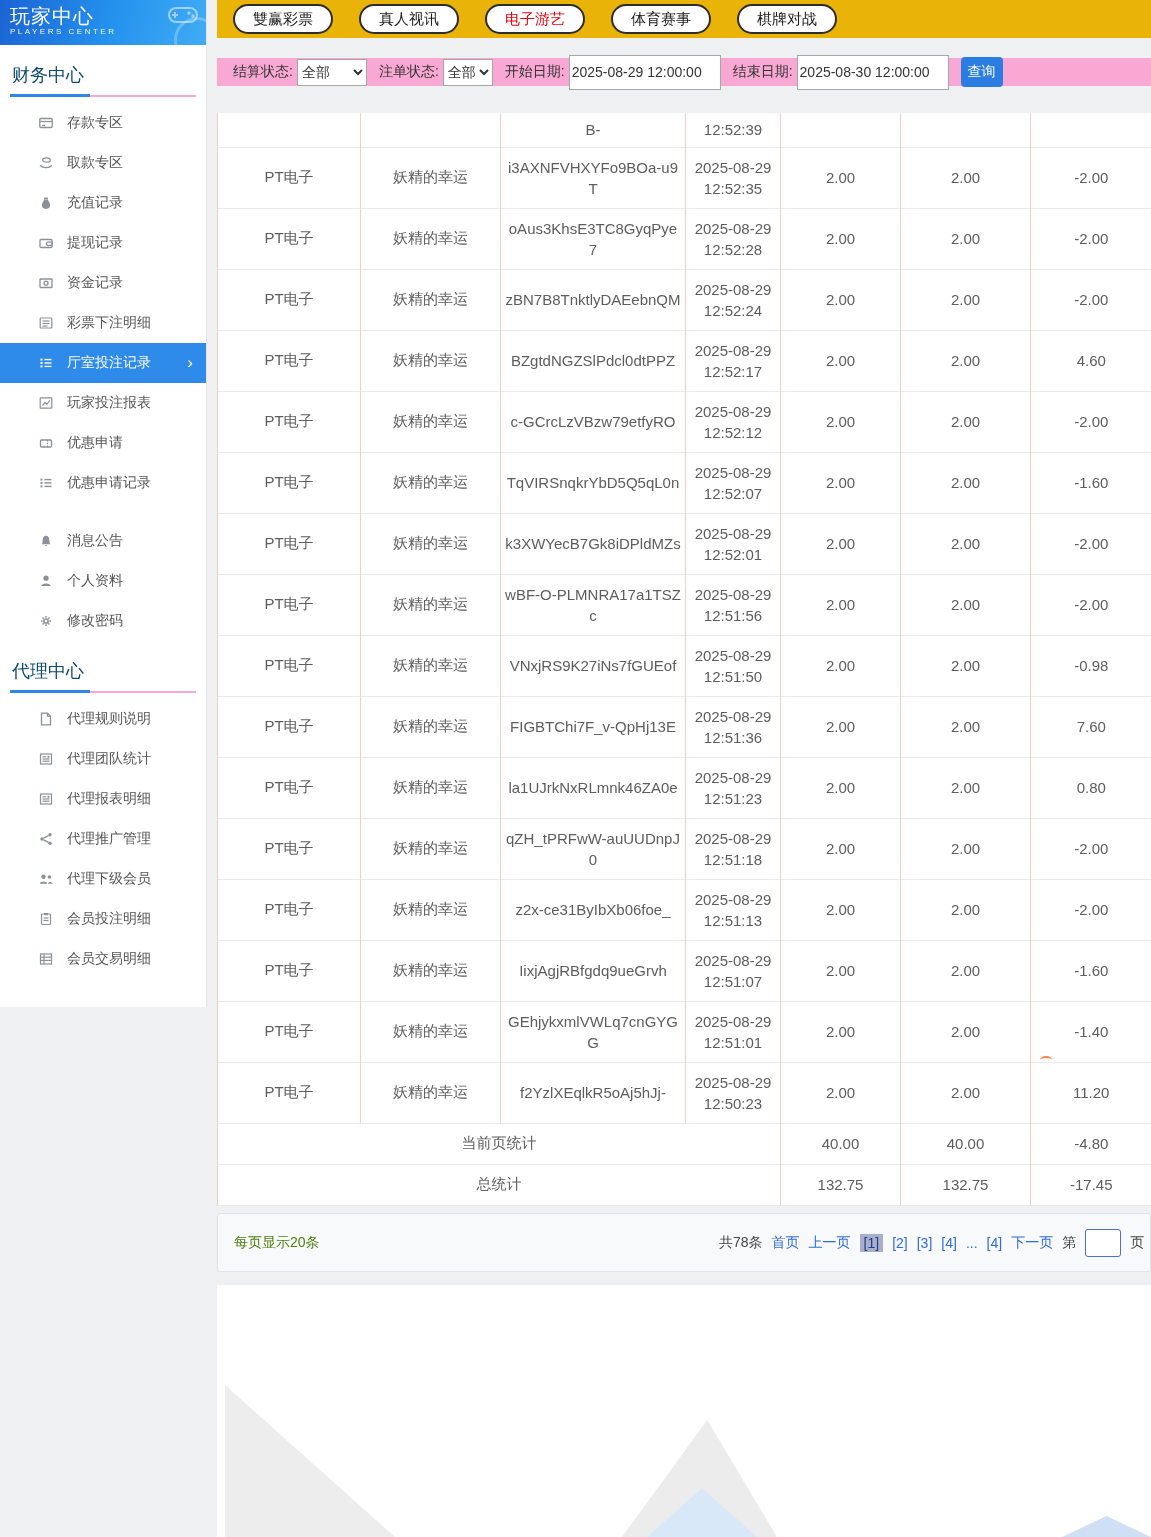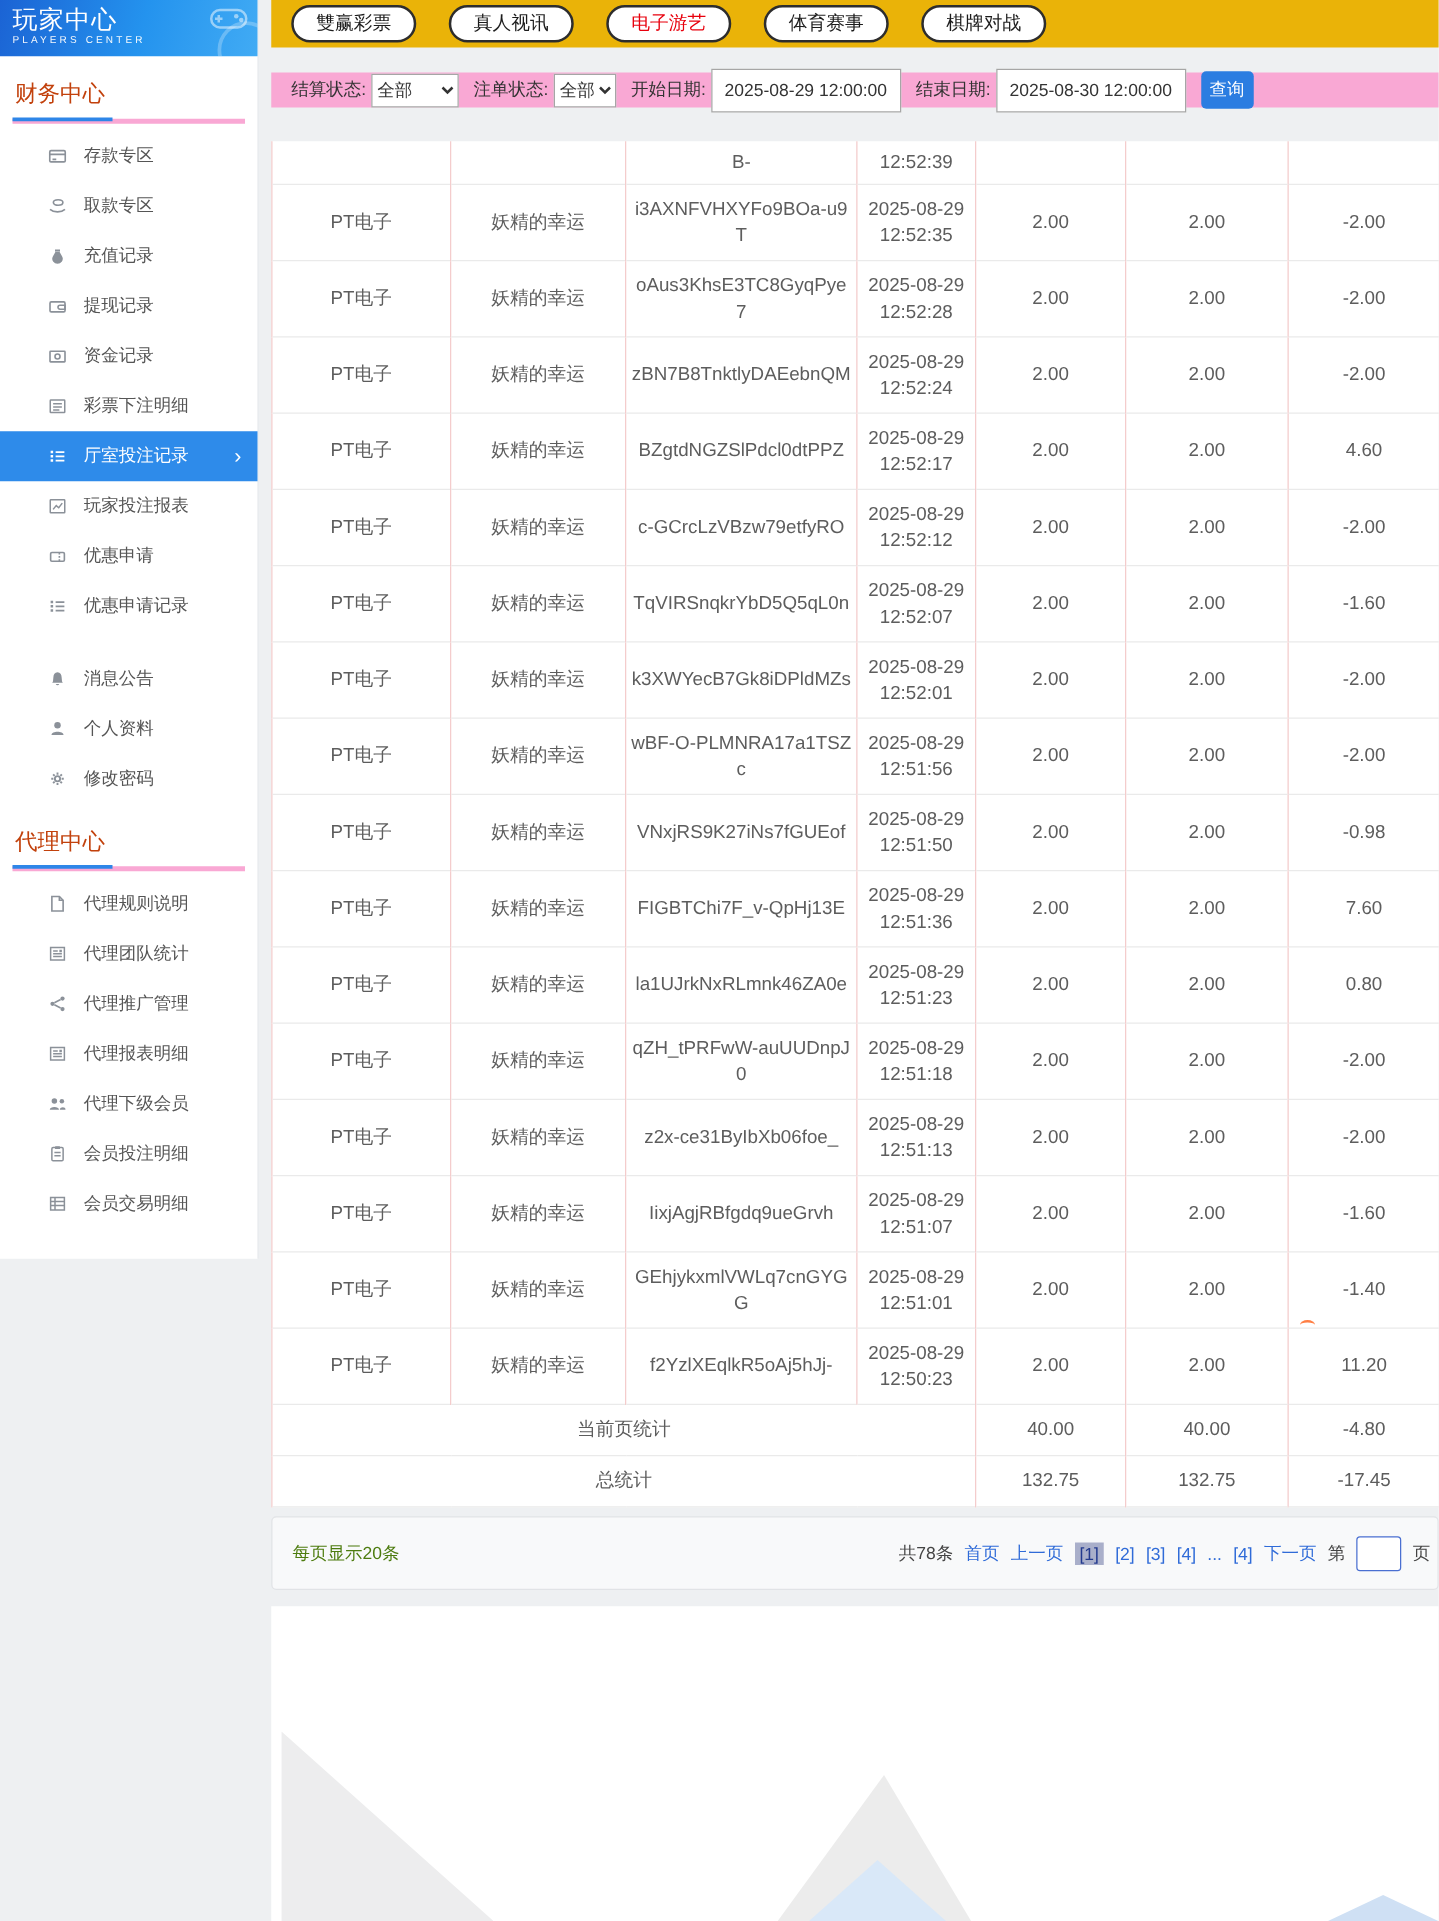--- a/index.html
+++ b/index.html
@@ -10,42 +10,42 @@
     -webkit-font-smoothing:antialiased;
   }
   
   .sidebar{position:absolute;left:0;top:0;width:207px;height:1007px;background:#fff;border-right:1px solid #e3e6ea;box-sizing:border-box;}
   .logo{height:45px;background:linear-gradient(105deg,#1b63d4 0%,#2493ee 55%,#41abf4 100%);color:#fff;padding:5px 0 0 10px;box-sizing:border-box;position:relative;overflow:hidden;}
   .logo-title{font-size:20px;letter-spacing:1px;line-height:22px;}
   .logo-sub{font-size:8px;letter-spacing:2.5px;opacity:.95;}
   .logo-decor{position:absolute;right:6px;top:2px;opacity:.5;}
   .logo::after{content:"";position:absolute;right:-14px;bottom:-18px;width:40px;height:40px;border:3px solid rgba(255,255,255,.25);border-radius:50%;}
   .sb-section{margin:12px 10px 4px;}
-  .sb-heading{font-size:18px;color:#c2410c;padding:6px 2px 8px;position:relative;border-bottom:4px solid #f9a8d4;font-family:Liberation Mono, monospace;}
+  .sb-heading{font-size:18px;color:#0c4a6e;padding:6px 2px 8px;position:relative;border-bottom:2px solid #f9a8d4;font-family:Liberation Mono, monospace;}
   .sb-heading::after{content:"";position:absolute;left:0;bottom:-2px;width:80px;height:3px;background:#2e86e8;}
   .sb-items{padding-top:6px;}
   .sb-item{height:40px;display:flex;align-items:center;padding-left:28px;font-size:14px;color:#555;position:relative;cursor:pointer;}
   .sb-icn{width:16px;height:16px;margin-right:13px;color:#8b9199;display:inline-flex;flex:none;}
   .icn{width:16px;height:16px;display:block;}
   .sb-chevron{display:none;position:absolute;right:13px;top:50%;transform:translateY(-52%);font-size:17px;line-height:1;}
   .sb-item.active{background:#2e8bea;color:#fff;margin-left:-38px;margin-right:-10px;padding-left:66px;}
   .sb-item.active .sb-icn{color:#fff;}
   .sb-item.active .sb-chevron{display:block;}
   
   .nav-panel{position:absolute;left:217px;top:0;width:934px;height:38px;background:#eab308;display:flex;align-items:center;gap:26px;padding-left:16px;box-sizing:border-box;}
   .nav-btn{height:30px;padding:0 18px;border:2px solid #2d2d2d;border-radius:16px;background:#fff;font-size:15px;color:#1c1c1c;cursor:pointer;font-family:inherit;line-height:26px;}
   .nav-btn.active{color:#e8000d;}
   
   .filter-panel{position:absolute;left:217px;top:58px;width:934px;height:28px;background:#f9a8d4;display:flex;align-items:center;padding-left:16px;box-sizing:border-box;font-size:14px;color:#333;}
   .f-label{margin-right:4px;}
   .f-gap{margin-left:12px;}
   .f-select{height:27px;border:1px solid #a6a6a6;background:#fff;font-size:14px;color:#333;font-family:inherit;}
   .sel-settle{width:70px;}
   .sel-order{width:50px;}
-  .f-date{width:146px;height:25px;border:1px solid #a6a6a6;font-size:14px;color:#333;text-align:center;font-family:inherit;padding:4px 2px;}
+  .f-date{width:146px;height:25px;border:1px solid #a6a6a6;font-size:14px;color:#333;font-family:inherit;padding:4px 2px;}
   .query-btn{width:42px;height:30px;margin-left:12px;background:#2b7de1;color:#fff;border:none;border-radius:4px;font-size:14px;cursor:pointer;font-family:inherit;}
   
   .table-panel{position:absolute;left:217px;top:113px;width:934px;background:#fff;}
   table.bets{border-collapse:collapse;table-layout:fixed;width:934px;font-size:15px;color:#5d5d5d;}
   table.bets td{border-left:1px solid #f4cccc;border-top:1px solid #eaeaea;text-align:center;padding:2px 4px;overflow:hidden;box-sizing:border-box;}
   table.bets tr.partial td{border-top:none;}
   table.bets{border-bottom:1px solid #eaeaea;}
   tr.partial{height:34px;}
   tr.data-row{height:61px;}
   tr.sum-row{height:41px;}
@@ -351,34 +351,34 @@
               <use href="#report-icon"></use>
             </svg>
           </span>
           <span>代理团队统计</span>
 
         </div>
 
         <div class="sb-item">
           <span class="sb-icn">
             <svg class="icn" viewBox="0 0 16 16" aria-hidden="true">
+              <use href="#report-icon"></use>
+            </svg>
+          </span>
+          <span>代理报表明细</span>
+
+        </div>
+
+        <div class="sb-item">
+          <span class="sb-icn">
+            <svg class="icn" viewBox="0 0 16 16" aria-hidden="true">
               <use href="#share-icon"></use>
             </svg>
           </span>
           <span>代理推广管理</span>
-
-        </div>
-
-        <div class="sb-item">
-          <span class="sb-icn">
-            <svg class="icn" viewBox="0 0 16 16" aria-hidden="true">
-              <use href="#report-icon"></use>
-            </svg>
-          </span>
-          <span>代理报表明细</span>
 
         </div>
 
         <div class="sb-item">
           <span class="sb-icn">
             <svg class="icn" viewBox="0 0 16 16" aria-hidden="true">
               <use href="#users-icon"></use>
             </svg>
           </span>
           <span>代理下级会员</span>

